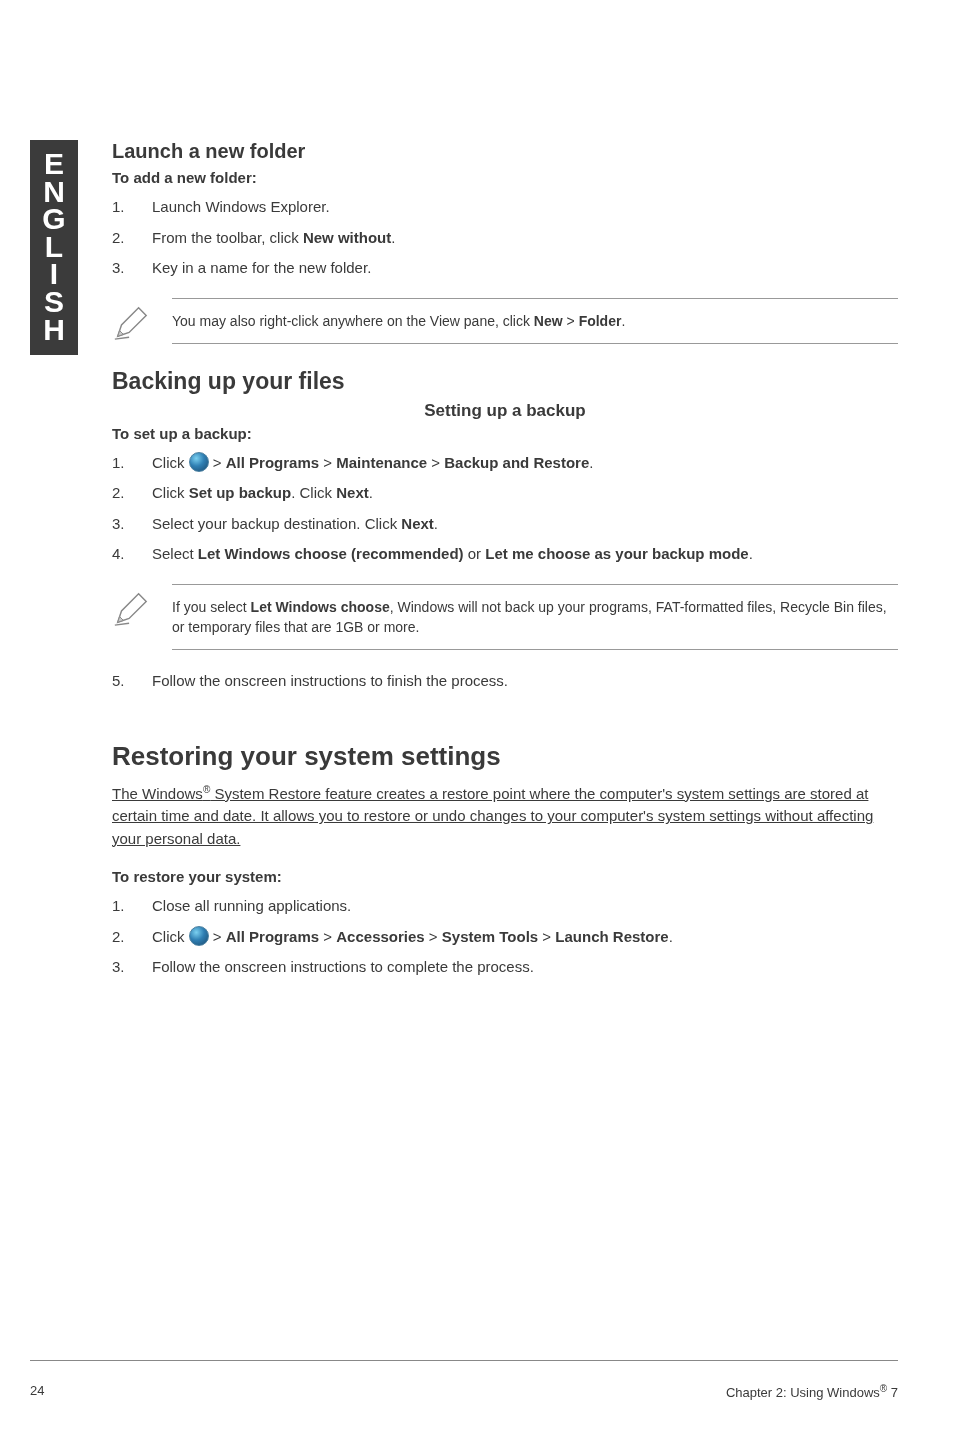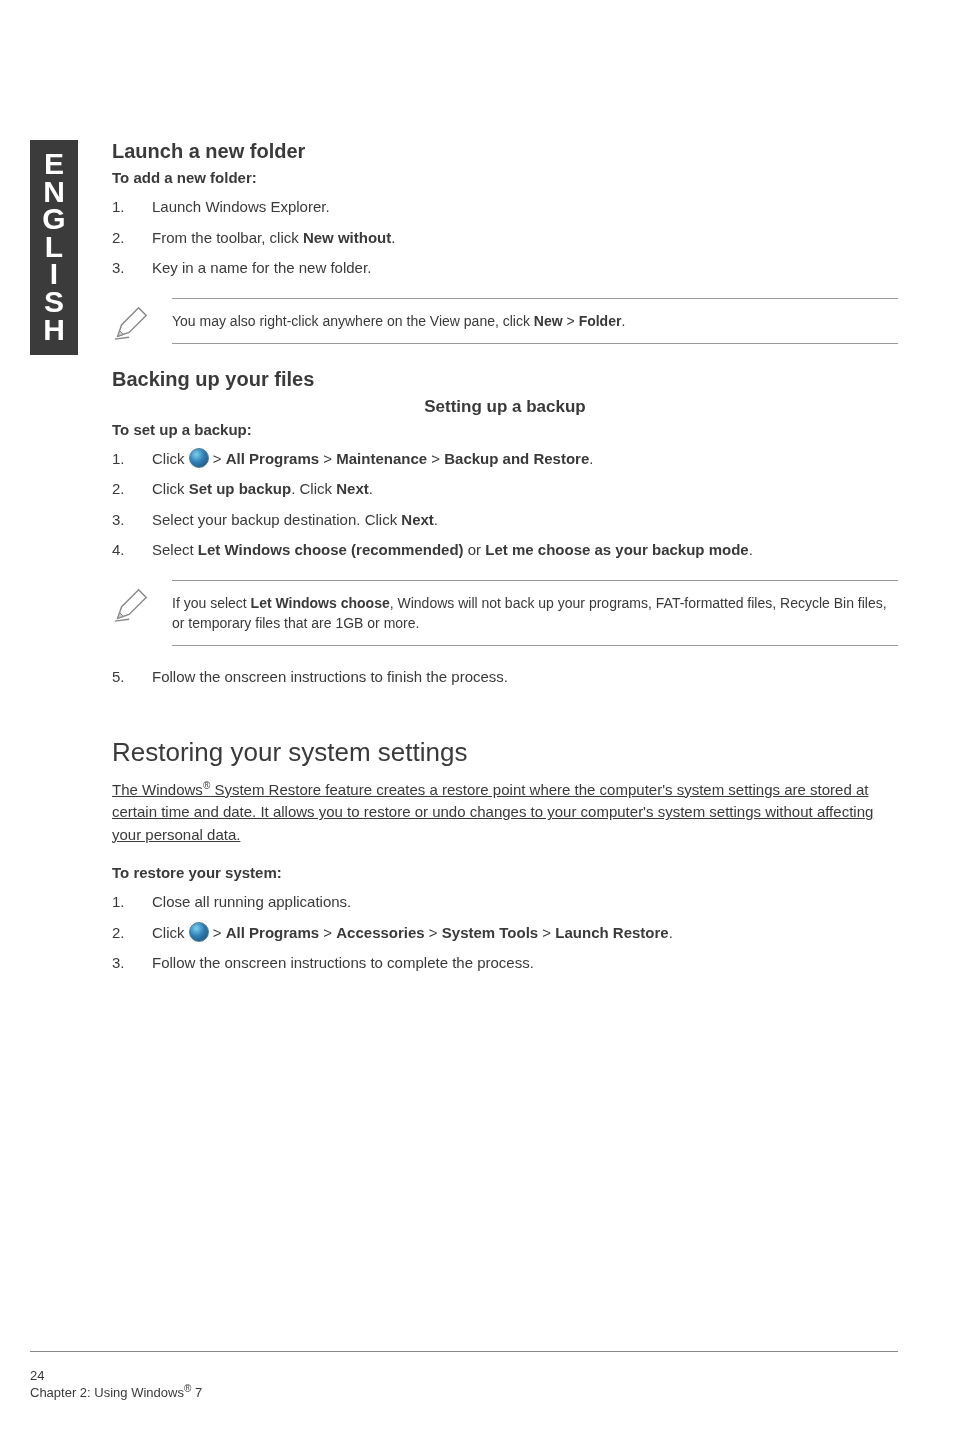--- a/index.html
+++ b/index.html
@@ -73,21 +73,21 @@
     .note-body {
       flex: 1;
       border-top: 1px solid #999;
       border-bottom: 1px solid #999;
       padding: 12px 0;
       font-size: 14px;
       line-height: 1.45;
       margin-left: 12px;
     }
     h3.sub {
-      font-size: 20px;
+      font-size: 23px;
       font-weight: bold;
       margin-top: 22px;
       margin-bottom: 6px;
     }
     h4.subsub {
       font-size: 17px;
       font-weight: bold;
       margin-bottom: 4px;
       text-align: center;
     }
@@ -97,44 +97,43 @@
       height: 20px;
       border-radius: 50%;
       background: radial-gradient(circle at 35% 30%, #7bd0f0 0%, #2f7fb3 45%, #1a4a6e 100%);
       border: 1px solid #4a7fa0;
       vertical-align: middle;
       position: relative;
       top: -2px;
     }
     h2.big {
       font-size: 26px;
-      font-weight: normal;
+      font-weight: bold;
       margin-top: 48px;
       margin-bottom: 10px;
       color: #3a3a3a;
     }
     p.para {
       font-size: 15px;
       line-height: 1.5;
       margin-bottom: 14px;
       text-decoration: underline;
     }
     .sup { font-size: 10px; vertical-align: super; }
     .footer {
       position: absolute;
       bottom: 38px;
       left: 30px;
       width: 868px;
       border-top: 1px solid #888;
-      padding-top: 16px;
+      padding-top: 22px;
       font-size: 13px;
       color: #3a3a3a;
       display: flex;
       justify-content: space-between;
-      flex-direction: column;
     }
     b { font-weight: bold; }
     .pencil {
       width: 38px;
       height: 38px;
     }
   </style>
 </head>
 <body>
 

